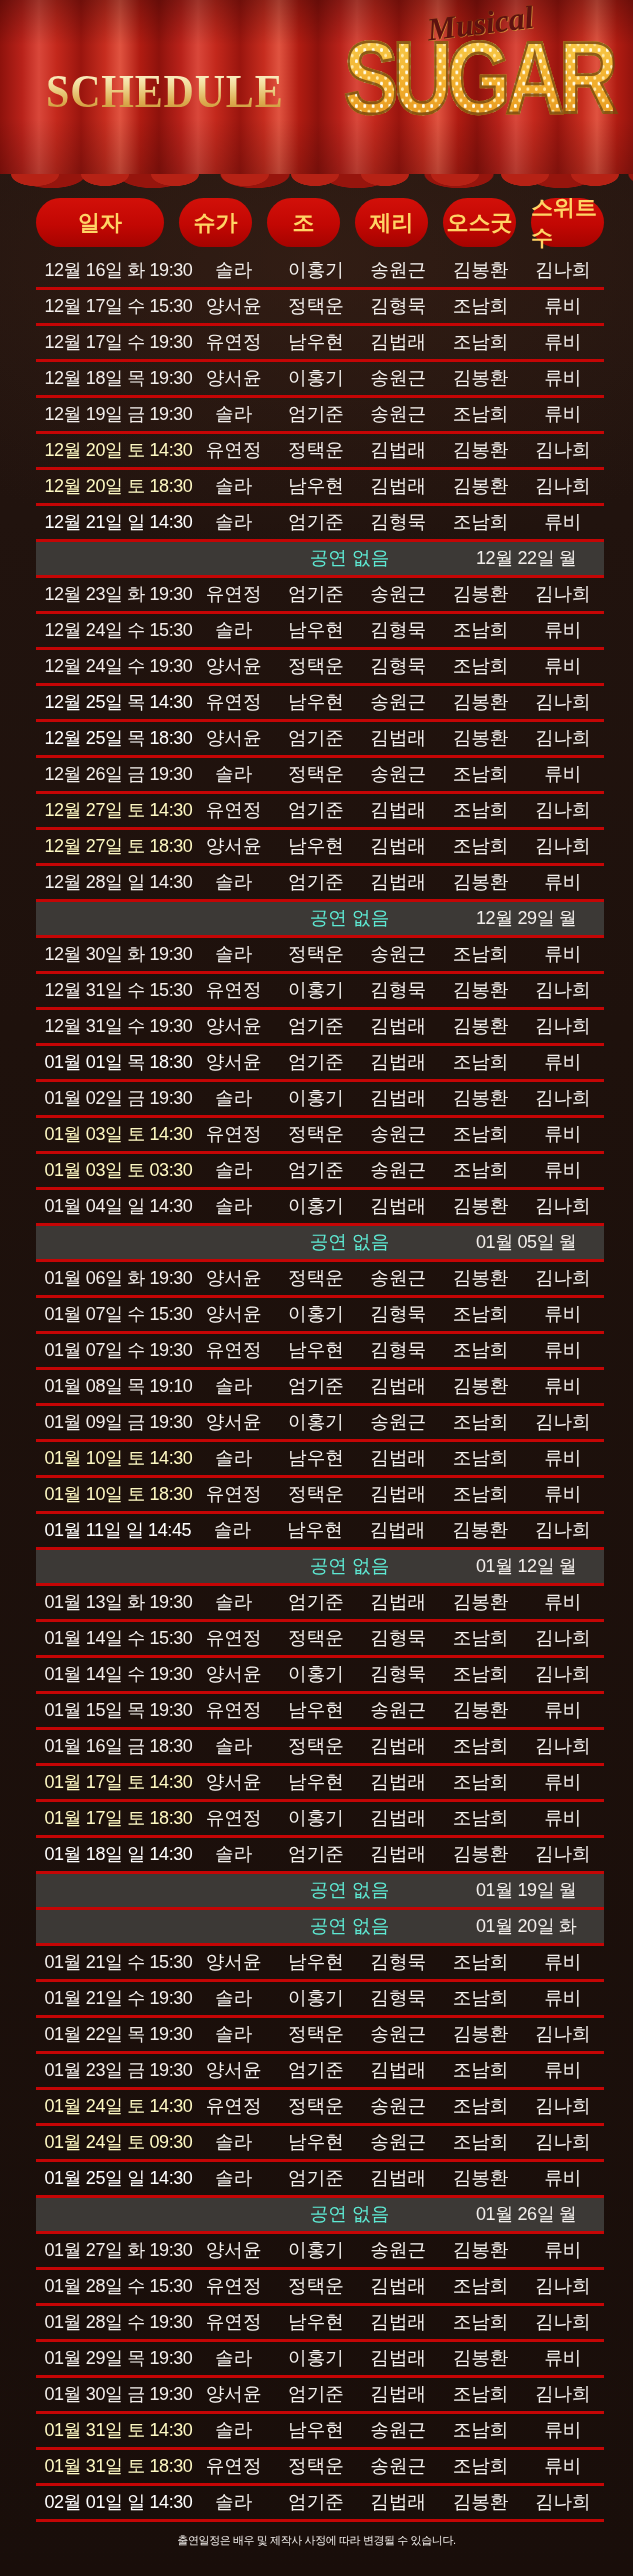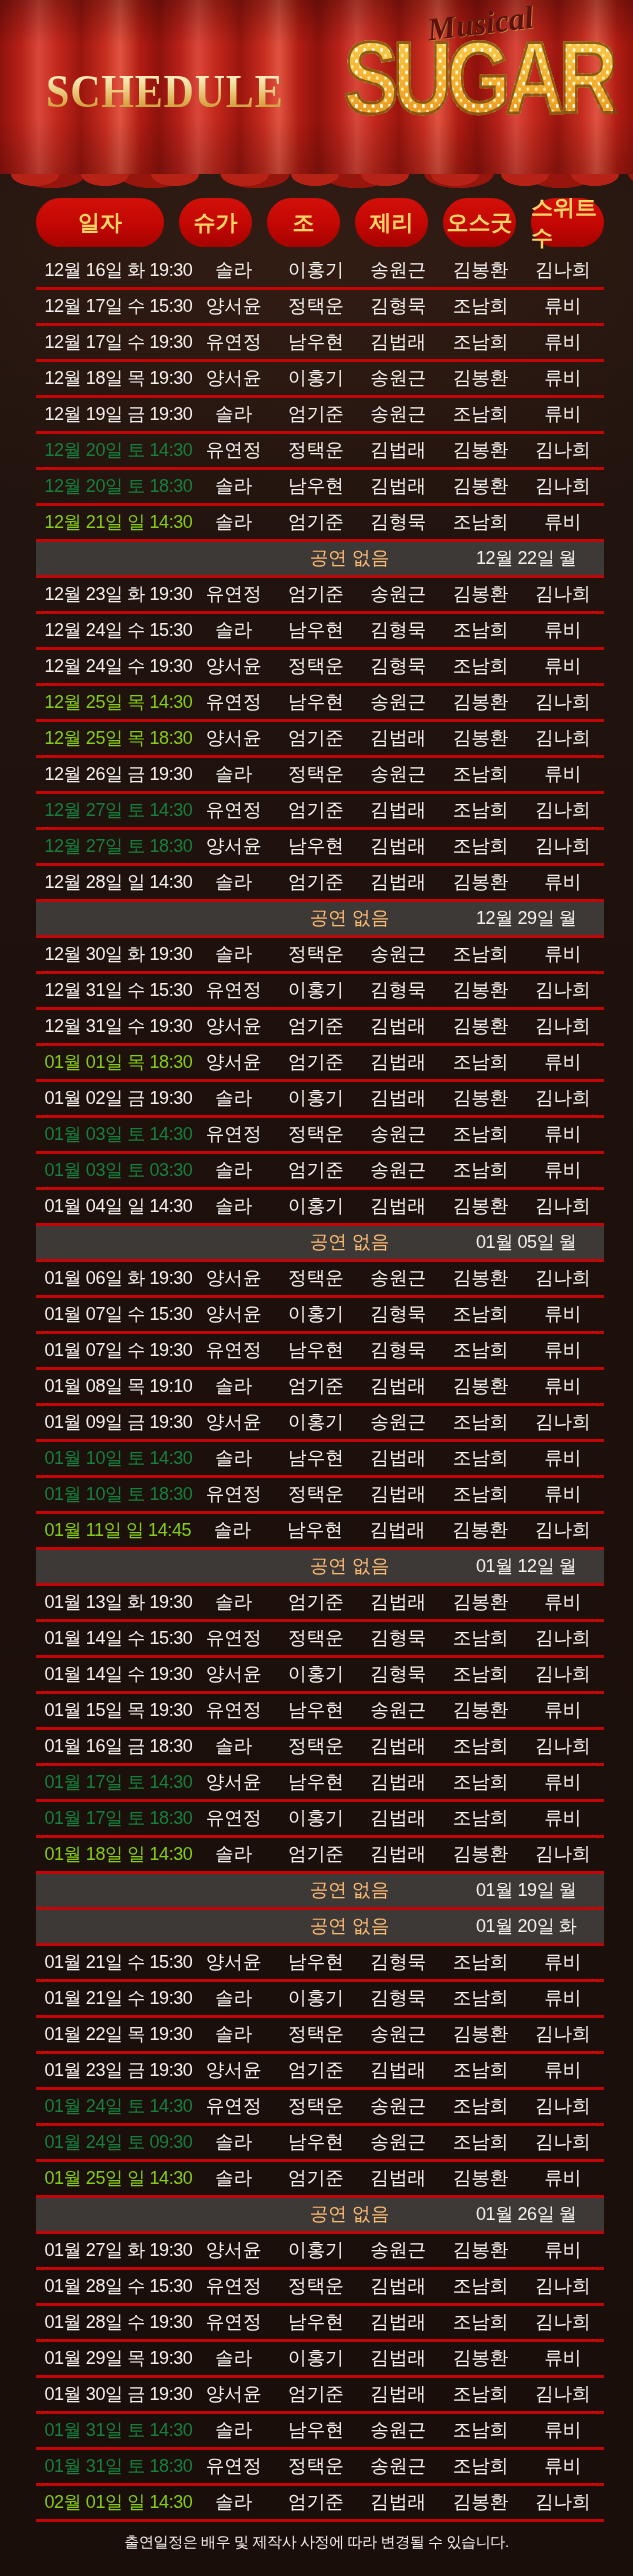--- a/index.html
+++ b/index.html
@@ -73,27 +73,27 @@
   .row{
     display:flex;align-items:center;height:33px;
     border-bottom:3px solid #c50505;position:relative;
   }
   .cell{white-space:nowrap;}
   .cell.date{flex:0 0 128px;padding-left:8.4px;font-size:18px;color:#f3efec;letter-spacing:-0.4px;}
   .cell.cast{flex:1 1 0;text-align:center;font-size:18.6px;color:#f5f2ef;}
   .row.noshow{background:#3c3936;justify-content:flex-end;}
   .noshow-label{
     position:absolute;left:0;right:0;text-align:center;padding-left:59px;
-    font-size:18.6px;color:#fdba74;
-  }
-  .date.sat{color:#15803d;}
-  .date.sun{color:#84cc16;}
+    font-size:18.6px;color:#5eead4;
+  }
+  .date.sat{color:#fef9c3;}
+  .date.sun{color:#ffffff;}
 
   .footer-note{
-    margin-top:11px;text-align:center;font-size:15px;color:#f2efec;letter-spacing:-0.4px;
+    margin-top:11px;text-align:center;font-size:11px;color:#f2efec;letter-spacing:-0.4px;
   }
 </style>
 </head>
 <body>
 
 <header class="curtain">
   <h1 class="schedule-title">SCHEDULE</h1>
   <div class="logo">
     <span class="logo-script">Musical</span>
     <span class="logo-main">SUGAR</span>

